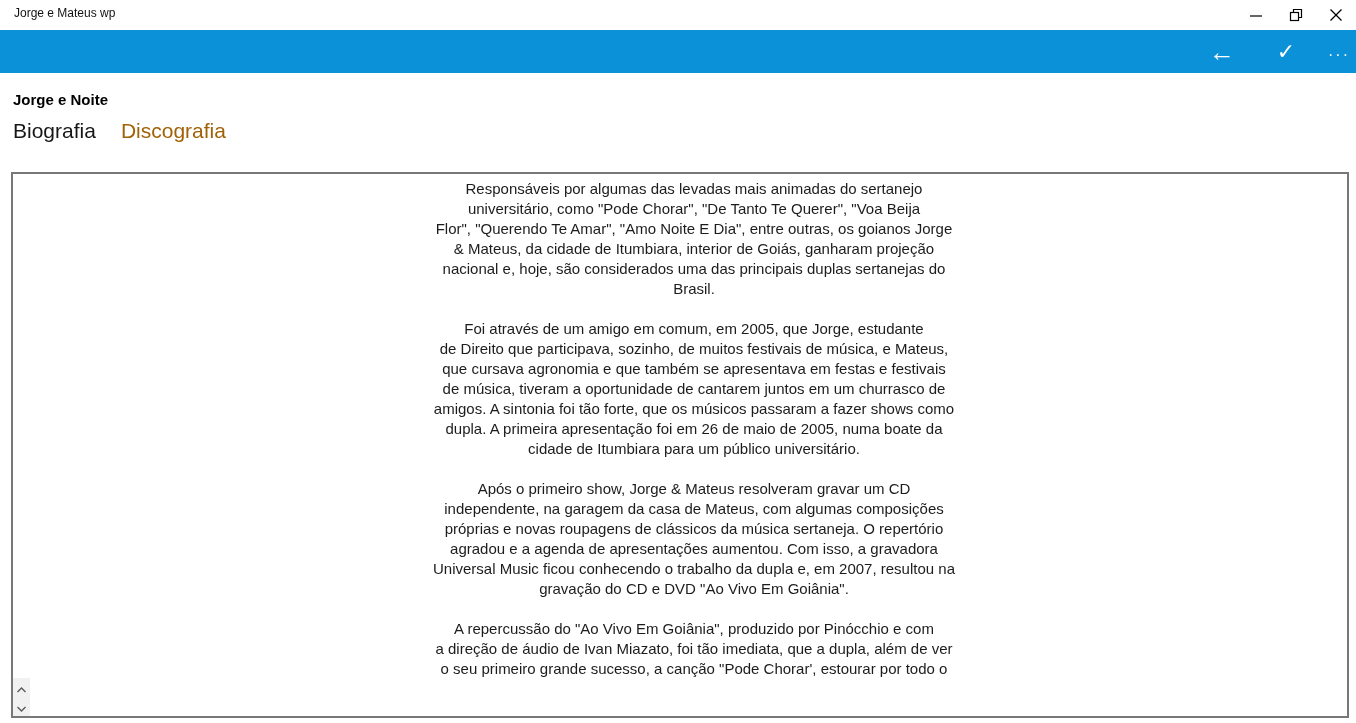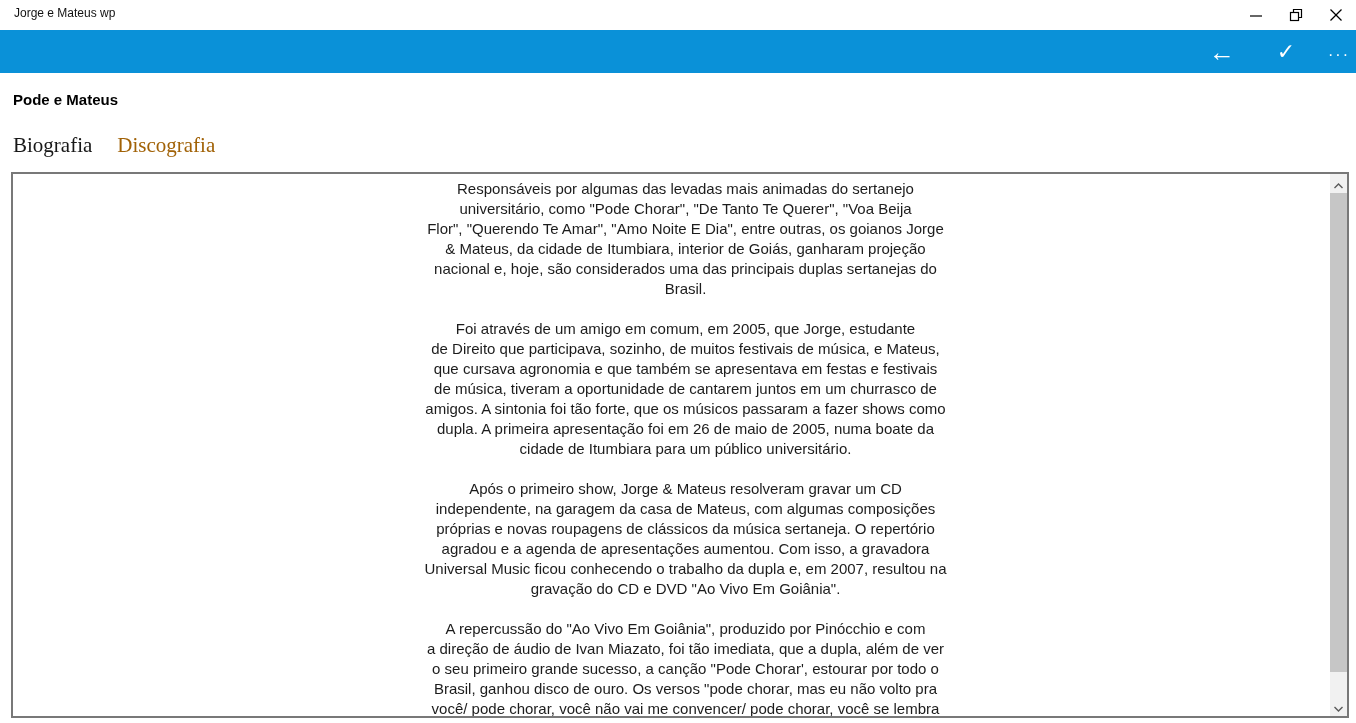--- a/index.html
+++ b/index.html
@@ -15,29 +15,29 @@
   .win-btn svg{display:block;}
   
   .appbar{position:absolute;top:30px;left:0;width:100%;height:43px;background:#0a91d8;display:flex;justify-content:flex-end;align-items:center;padding-right:0;box-sizing:border-box;}
   .appbar-btn{width:48px;height:43px;border:none;background:transparent;color:#fff;display:flex;align-items:center;justify-content:center;cursor:pointer;padding:0;margin-left:16px;}
   .icon-back{font-size:26px;line-height:1;}
   .icon-accept{font-size:22px;line-height:1;}
   .icon-more{font-size:16px;letter-spacing:2px;line-height:1;padding-top:6px;}
   .appbar-btn:last-child{width:34px;margin-left:12px;}
   
   .heading{position:absolute;top:91px;left:13px;font-size:15px;font-weight:bold;color:#000;}
-  .tabs{position:absolute;top:133px;left:13px;display:flex;gap:25px;font-family:Liberation Serif, serif;}
+  .tabs{position:absolute;top:119px;left:13px;display:flex;gap:25px;}
   .tab{font-size:21px;cursor:pointer;}
   .tab.active{color:#171717;}
   .tab.inactive{color:#a16207;}
   
   .panel{
     position:absolute;top:172px;left:11px;width:1338px;height:546px;
     border:2px solid #787878;box-sizing:border-box;background:#fff;
-    display:flex;flex-direction:row;overflow:hidden;
+    display:flex;flex-direction:column;overflow:hidden;
   }
   .text-content{flex:1;padding:5px 0 0 28px;overflow:hidden;}
   .bio-para{
     white-space:pre-line;text-align:center;margin:0 0 20px 0;
     font-size:15px;line-height:20px;color:#1c1c1c;
   }
   
   .scrollbar{width:17px;display:flex;flex-direction:column;background:#f1f1f1;}
   .scroll-btn{height:19px;background:#f1f1f1;display:flex;align-items:center;justify-content:center;cursor:pointer;}
   .scroll-track{flex:1;position:relative;background:#f1f1f1;cursor:pointer;}
@@ -82,21 +82,21 @@
       <span class="icon-back">←</span>
     </button>
     <button class="appbar-btn">
       <span class="icon-accept">✓</span>
     </button>
     <button class="appbar-btn">
       <span class="icon-more">···</span>
     </button>
   </div>
 
-  <div class="heading">Pode e Mateus</div>
+  <div class="heading">Jorge e Noite</div>
 
   <div class="tabs">
     <div class="tab active">Biografia</div>
     <div class="tab inactive">Discografia</div>
   </div>
 
   <div class="panel">
     <div class="text-content" id="bio-text">
         <p class="bio-para">Responsáveis por algumas das levadas mais animadas do sertanejo
 universitário, como "Pode Chorar", "De Tanto Te Querer", "Voa Beija

